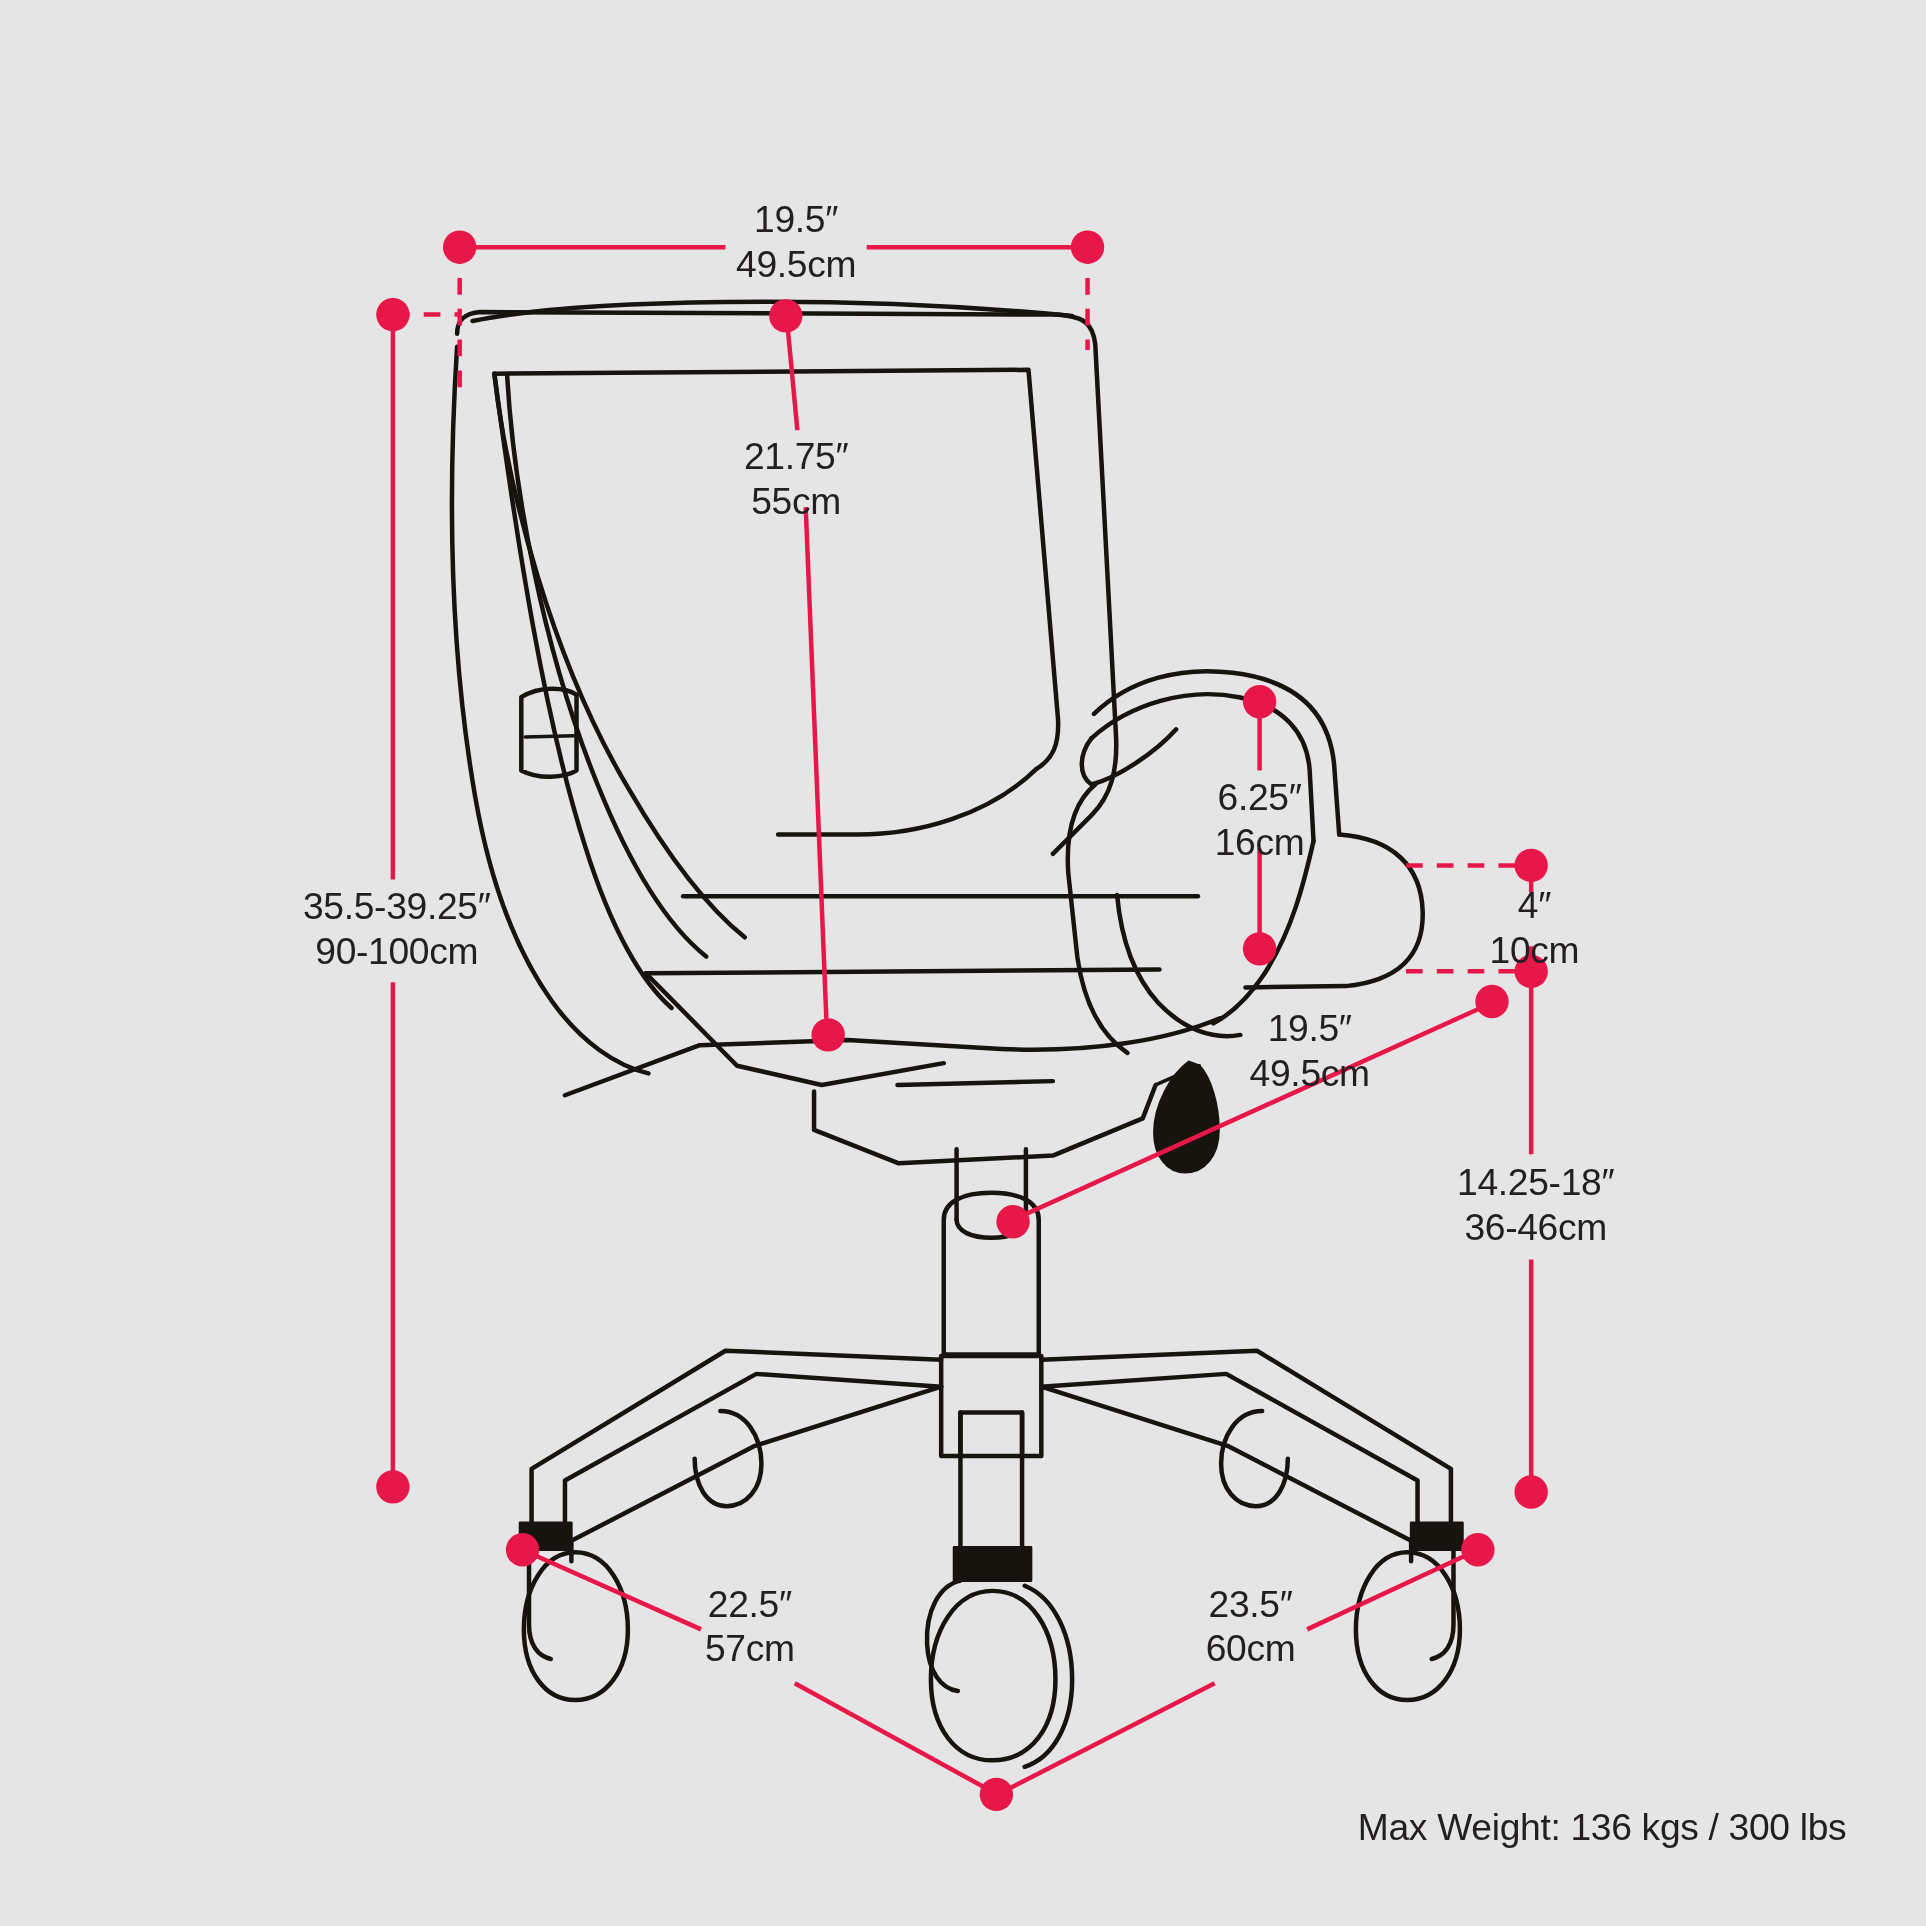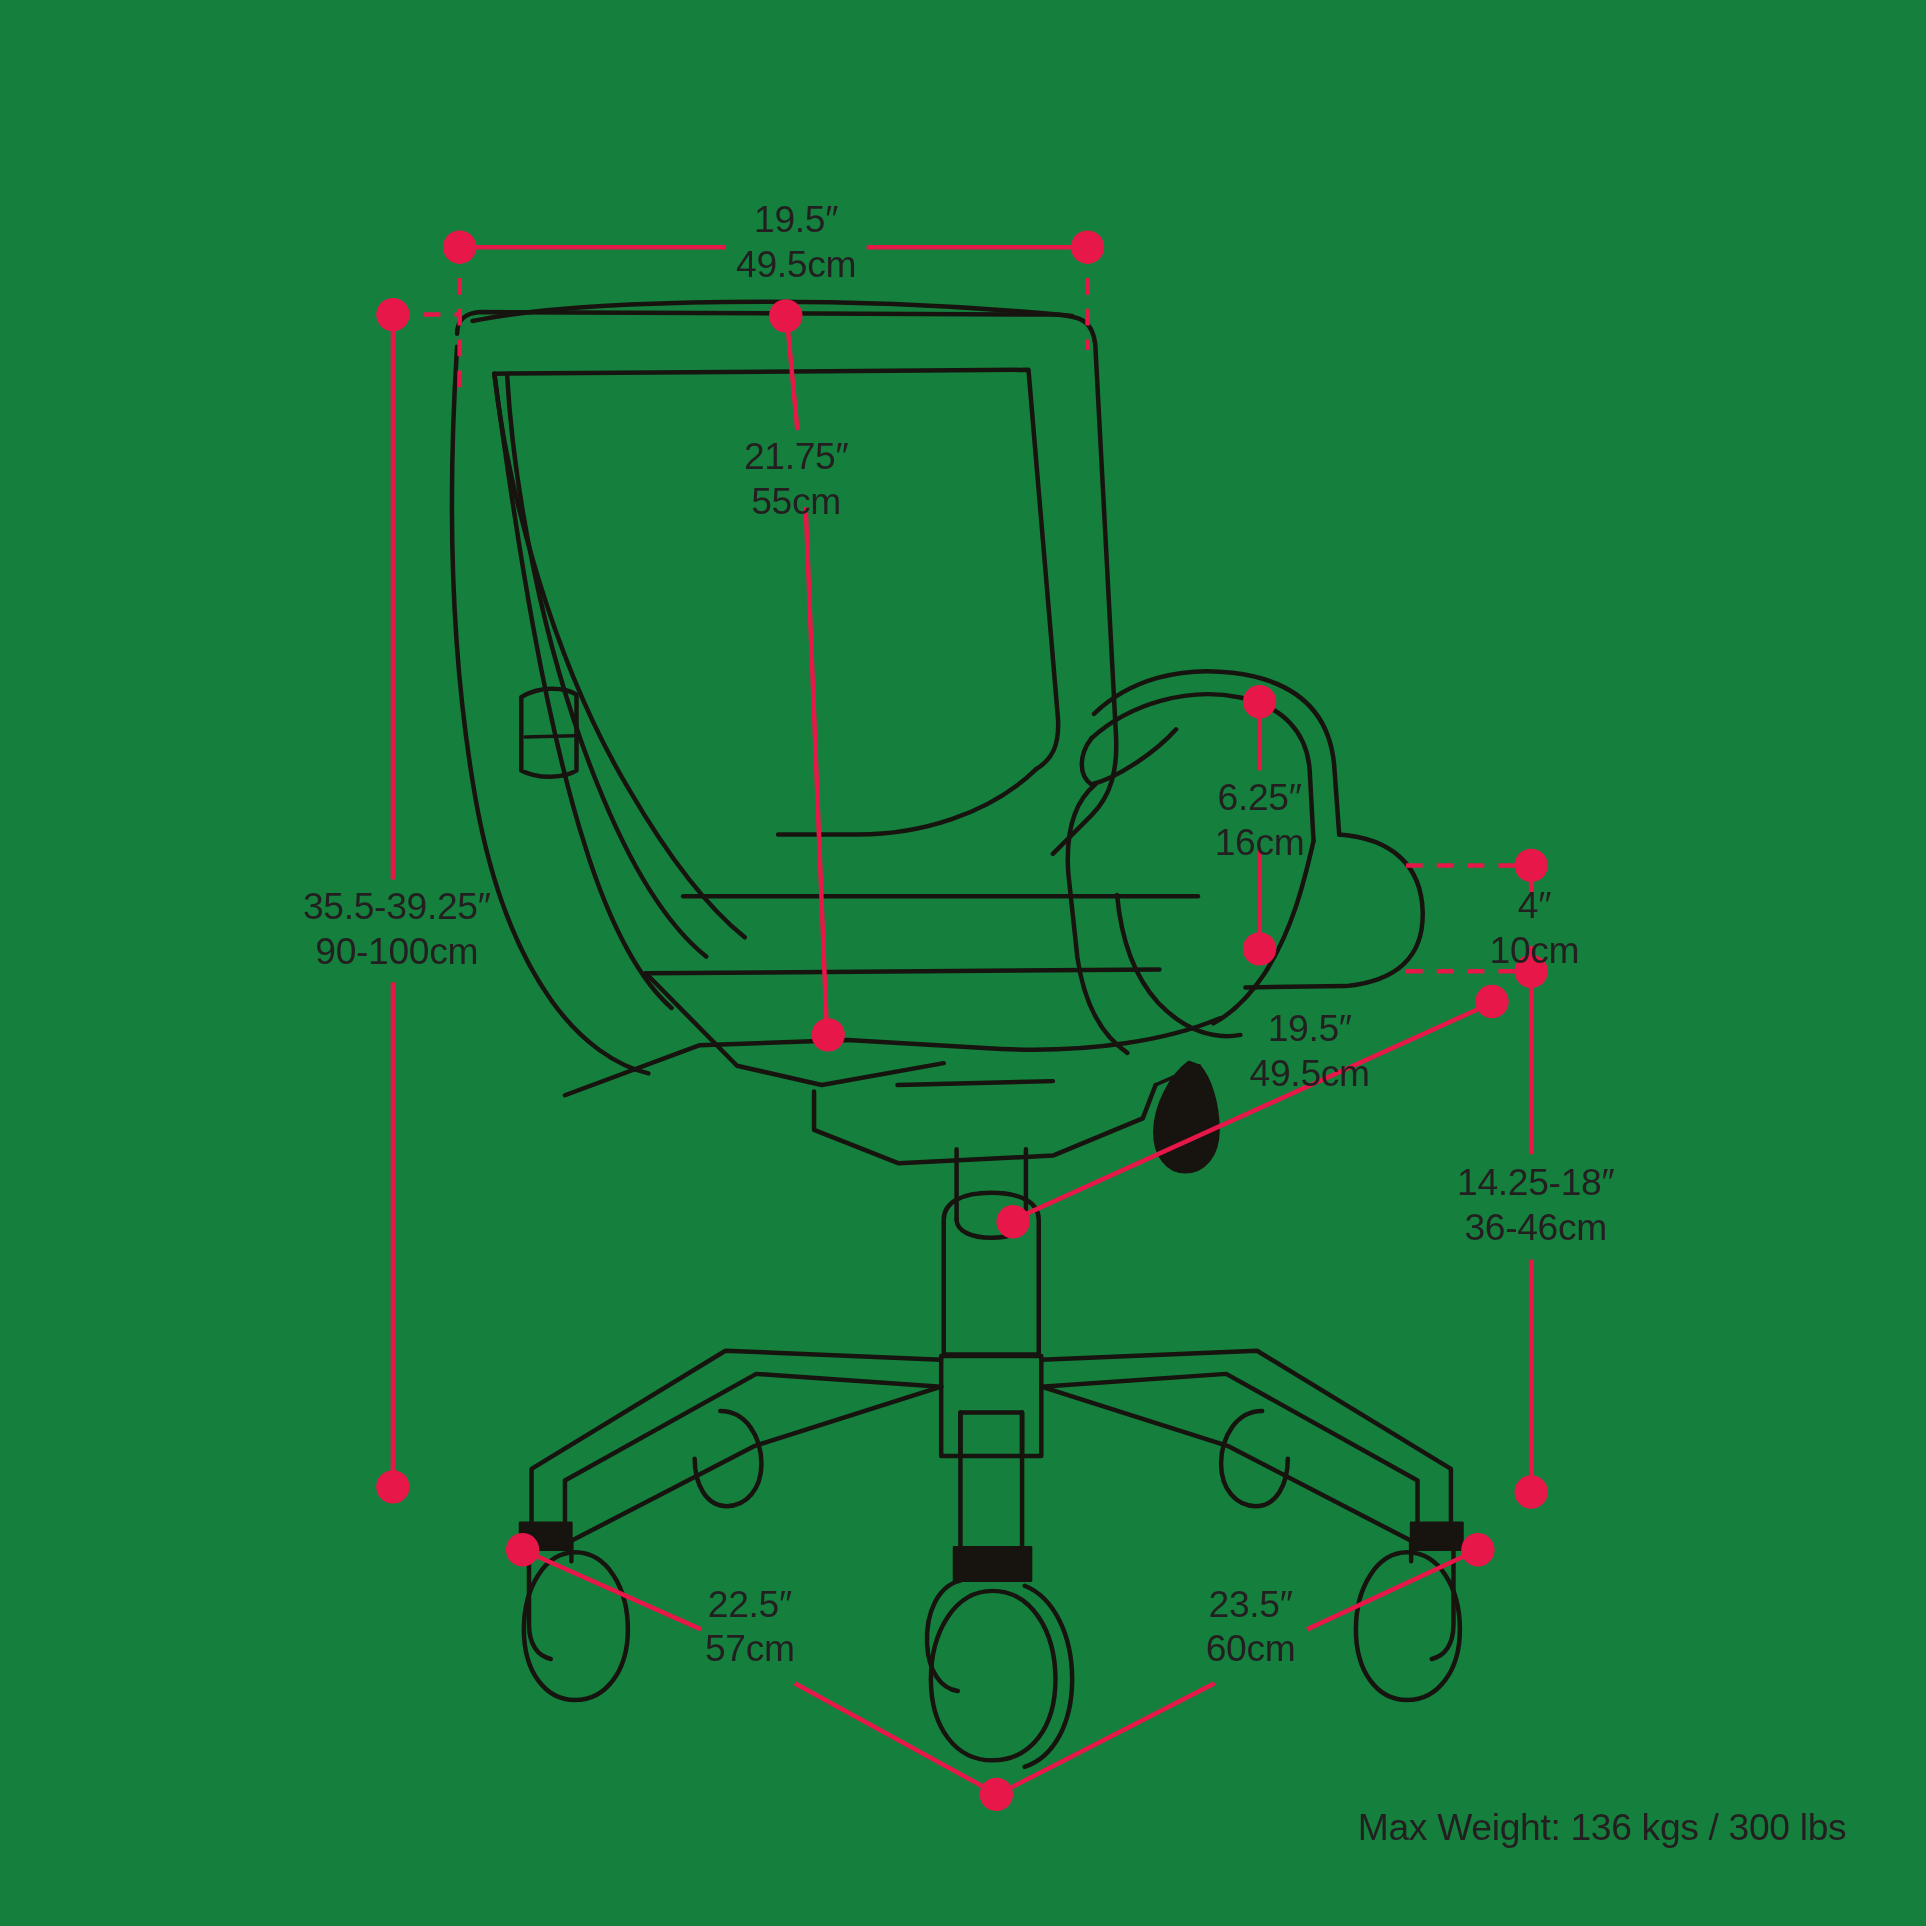--- a/index.html
+++ b/index.html
@@ -7,21 +7,21 @@
     padding: 0;
     background: #ffffff;
   }
   body {
     font-family: "Liberation Sans", sans-serif;
   }
   #page {
     position: relative;
     width: 1926px;
     height: 1926px;
-    background: #15803d;
+    background: #e5e5e5;
     overflow: hidden;
   }
   #diagram {
     position: absolute;
     left: 0;
     top: 0;
     width: 1926px;
     height: 1926px;
     display: block;
   }

